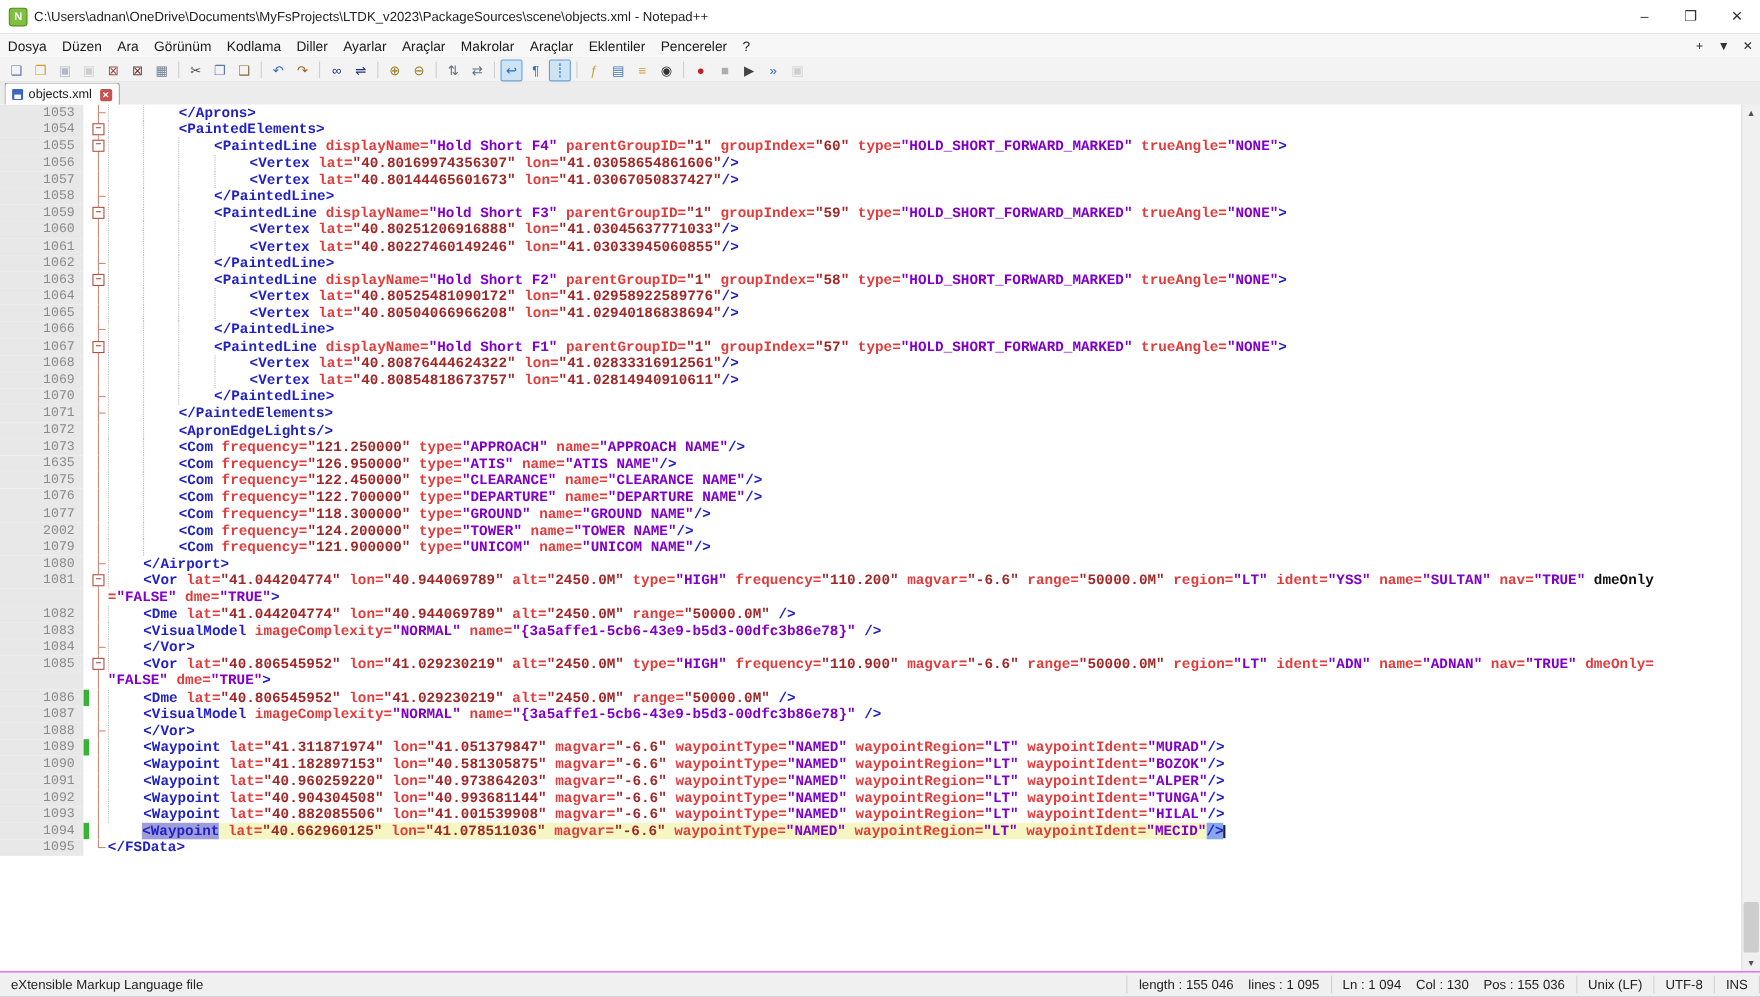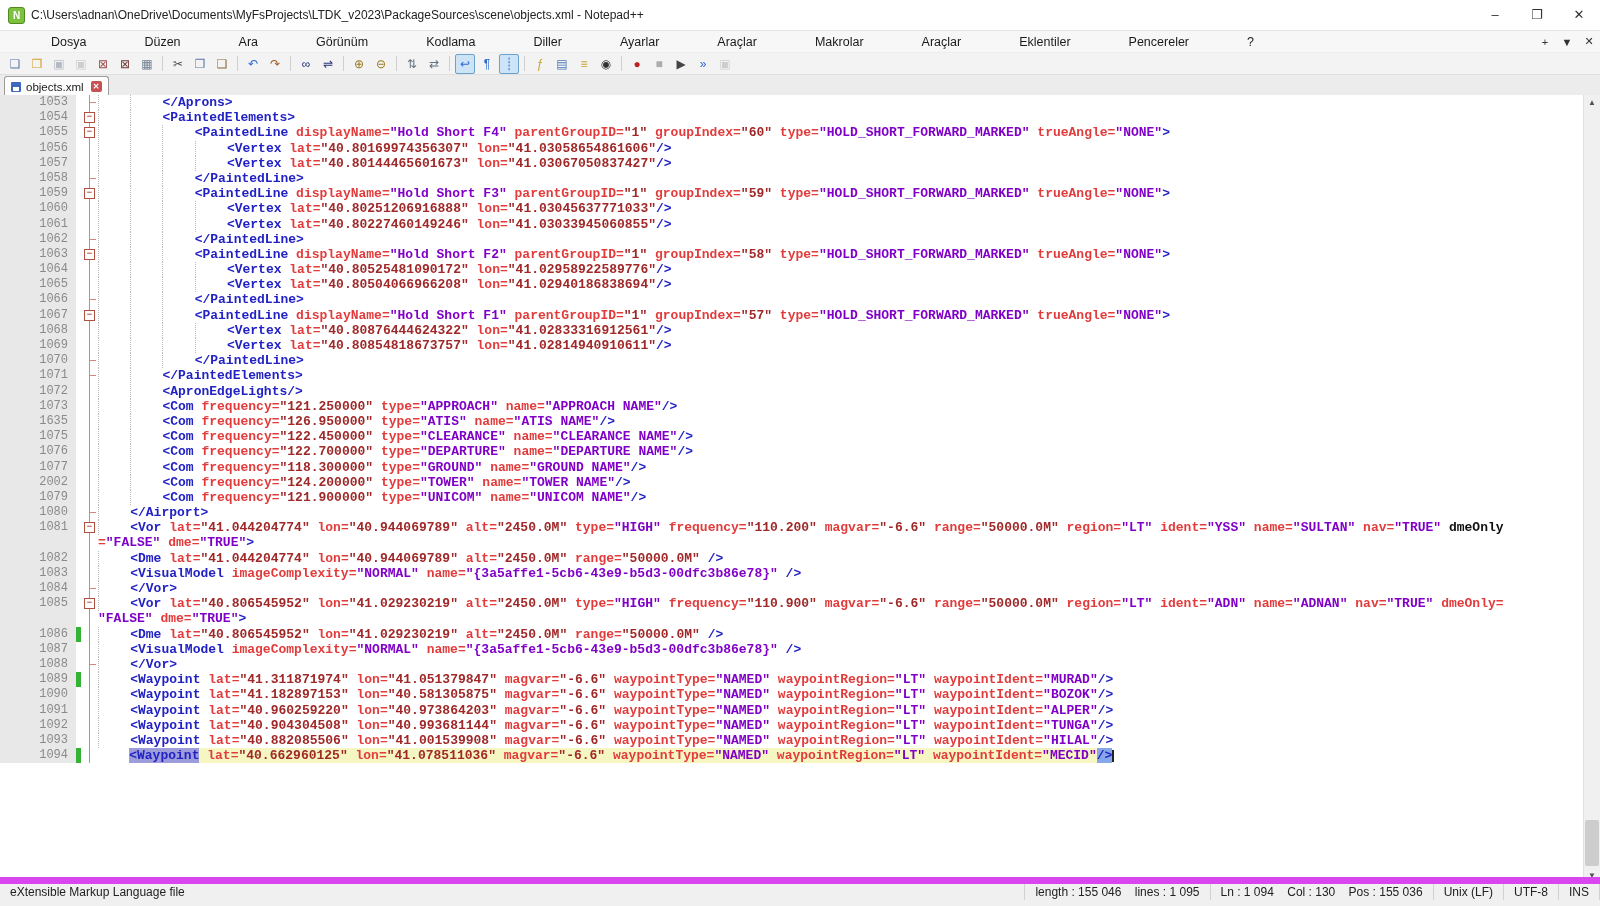--- a/index.html
+++ b/index.html
@@ -7,32 +7,32 @@
        outline:1px solid #8a8a8a;overflow:hidden;}
   
   #titlebar{height:30px;background:#ffffff;display:flex;align-items:center;border-bottom:1px solid #e4e4e4;}
   #appicon{width:15px;height:15px;margin:0 6px 0 8px;background:#7ec13e;border:1px solid #4e8a1e;border-radius:3px;
            color:#fff;font:bold 10px/15px "Liberation Sans",sans-serif;text-align:center;}
   #title{font-size:12px;color:#222;white-space:nowrap;}
   #wincontrols{margin-left:auto;display:flex;height:100%;}
   .wc{width:42px;text-align:center;line-height:30px;font-size:13px;color:#333;cursor:default;}
   
   #menubar{height:21px;background:#f7f7f7;display:flex;align-items:center;font-size:12.5px;color:#1a1a1a;border-bottom:1px solid #eee;}
-  .menu-item{padding:2px 7px;white-space:nowrap;margin-left:44px;}
+  .menu-item{padding:2px 7px;white-space:nowrap;}
   #menuright{margin-left:auto;display:flex;align-items:center;}
   .mr{width:22px;text-align:center;font-size:11px;color:#333;}
   
   #toolbar{height:21px;background:#f3f3f3;display:flex;align-items:center;padding-left:4px;border-bottom:1px solid #e0e0e0;}
   .tbi{width:18px;height:18px;margin:0 1px;display:inline-flex;align-items:center;justify-content:center;
        font-size:12px;border:1px solid transparent;border-radius:2px;}
   .tbi.pressed{background:#cde3f6;border-color:#6ba1cd;}
   .tbi.disabled{opacity:.4;filter:grayscale(70%);}
   .tbsep{width:1px;height:15px;background:#cfcfcf;margin:0 4px;}
   
-  #tabbar{height:22px;background:#ececec;display:flex;align-items:center;border-bottom:1px solid #9c9c9c;padding-left:4px;}
+  #tabbar{height:22px;background:#ececec;display:flex;align-items:flex-start;border-bottom:1px solid #9c9c9c;padding-left:4px;}
   .tab{height:20px;background:#fdfdfd;border:1px solid #9c9c9c;border-bottom:none;border-radius:3px 3px 0 0;
        display:flex;align-items:center;padding:0 6px;font-size:11.5px;color:#1a1a1a;}
   .tab .fl{width:10px;height:10px;background:#3f67c0;margin-right:5px;position:relative;border-radius:1px;}
   .tab .fl::after{content:"";position:absolute;left:2px;bottom:1px;width:6px;height:4px;background:#fff;}
   .tab .tclose{margin-left:7px;color:#fff;background:#c75050;border-radius:2px;font-size:8px;width:11px;height:11px;
        line-height:11px;text-align:center;font-weight:bold;}
   
   #editor{position:absolute;top:95px;left:0;right:16px;bottom:22px;background:#fff;overflow:hidden;
           font-family:"Liberation Mono","DejaVu Sans Mono",monospace;font-weight:bold;font-size:13px;}
   .row{display:flex;height:15.2px;line-height:15.2px;}
@@ -55,22 +55,22 @@
   .bg-cur{background:#f6f6c3;}
   .bg-sel{background:#9d9ddc;}
   .bg-sel2{background:#86a8ea;}
   .caret{display:inline-block;width:2px;height:12px;background:#222;vertical-align:middle;}
   
   #vscroll{position:absolute;top:95px;right:0;width:16px;bottom:22px;background:#f0f0f0;border-left:1px solid #e0e0e0;}
   .sarrow{position:absolute;left:0;width:16px;height:16px;text-align:center;font-size:8px;color:#505050;line-height:16px;}
   #sup{top:0;} #sdn{bottom:0;}
   #sthumb{position:absolute;left:1px;width:14px;height:46px;bottom:18px;background:#cdcdcd;border-radius:2px;}
   
-  #statusbar{position:absolute;left:0;right:0;bottom:0;height:22px;background:#f0f0f0;border-top:7px solid #d946ef;
-             display:flex;align-items:flex-start;font-size:12px;color:#222;}
+  #statusbar{position:absolute;left:0;right:0;bottom:0;height:22px;background:#f0f0f0;border-top:1px solid #d946ef;
+             display:flex;align-items:center;font-size:12px;color:#222;}
   .sb{white-space:pre;padding:0 10px;border-right:1px solid #d0d0d0;height:16px;line-height:16px;}
   #sb-type{flex:1;}
 </style>
 </head>
 <body>
 
 <div id="win">
 
   <div id="titlebar">
     <div id="appicon">N</div>
@@ -442,20 +442,28 @@
         <div class="chg"></div>
         <div class="fold"></div>
         <div class="code"><span class="ig">    </span><span class="tg">&lt;Waypoint</span> <span class="at">lat=</span><span class="nm">"40.882085506"</span> <span class="at">lon=</span><span class="nm">"41.001539908"</span> <span class="at">magvar=</span><span class="nm">"-6.6"</span> <span class="at">waypointType=</span><span class="st">"NAMED"</span> <span class="at">waypointRegion=</span><span class="st">"LT"</span> <span class="at">waypointIdent=</span><span class="st">"HILAL"</span><span class="tg">/&gt;</span></div>
       </div>
       <div class="row">
         <div class="num">1094</div>
         <div class="chg on"></div>
         <div class="fold"></div>
         <div class="code">    <span class="bg-sel"><span class="tg">&lt;Waypoint</span></span><span class="bg-cur"> <span class="at">lat=</span><span class="nm">"40.662960125"</span> <span class="at">lon=</span><span class="nm">"41.078511036"</span> <span class="at">magvar=</span><span class="nm">"-6.6"</span> <span class="at">waypointType=</span><span class="st">"NAMED"</span> <span class="at">waypointRegion=</span><span class="st">"LT"</span> <span class="at">waypointIdent=</span><span class="st">"MECID"</span></span><span class="bg-sel2"><span class="tg">/&gt;</span></span><span class="caret"></span></div>
       </div>
+      <div class="row">
+        <div class="num">1095</div>
+        <div class="chg"></div>
+        <div class="fold last">
+          <span class="ftk"></span>
+        </div>
+        <div class="code"><span class="tg">&lt;/FSData</span><span class="tg">&gt;</span></div>
+      </div>
     </div>
 
   <div id="vscroll">
     <div class="sarrow" id="sup">▲</div>
     <div id="sthumb"></div>
     <div class="sarrow" id="sdn">▼</div>
   </div>
 
   <div id="statusbar">
     <div class="sb" id="sb-type">eXtensible Markup Language file</div>

